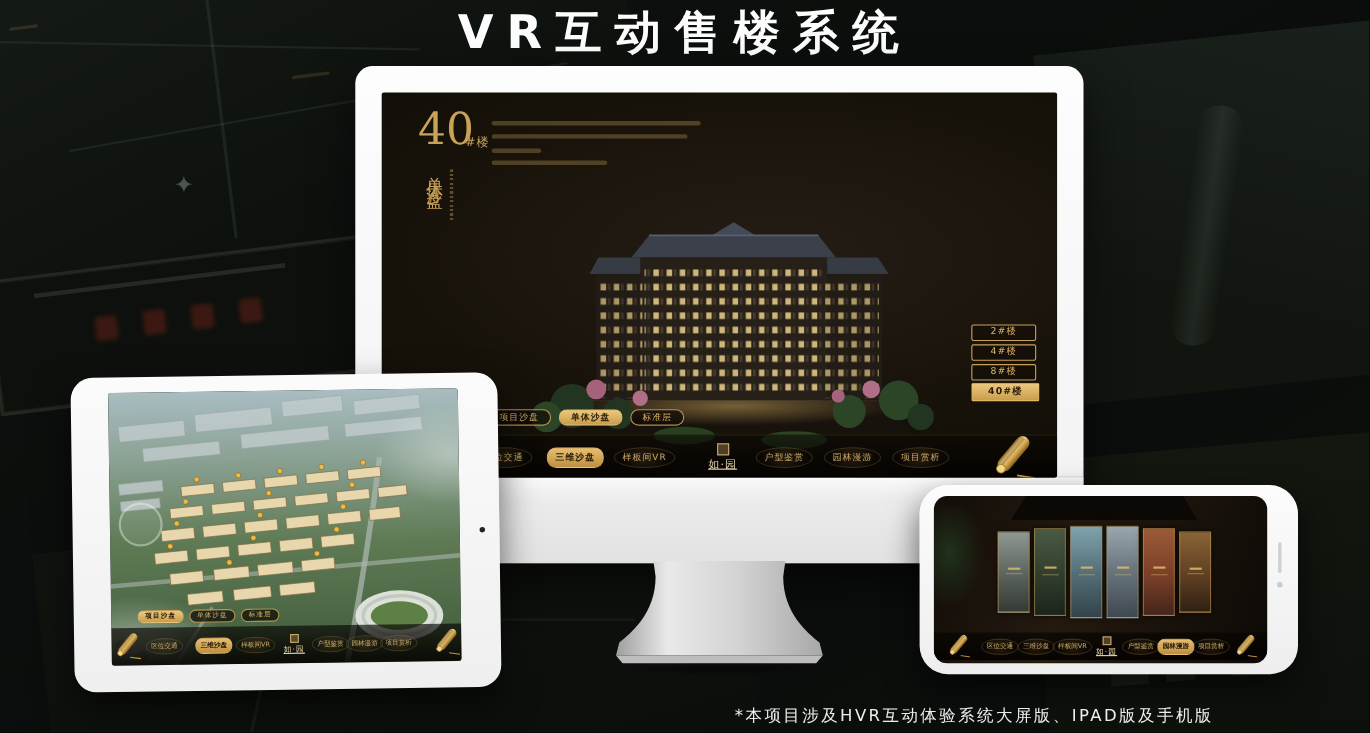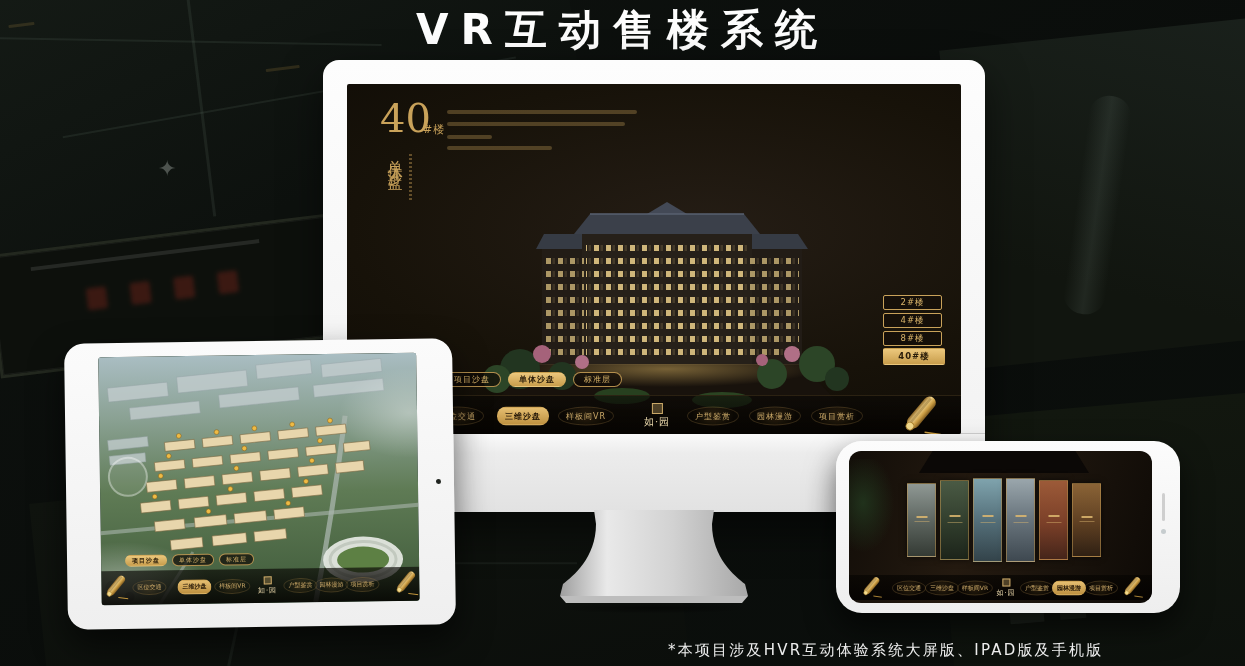--- a/index.html
+++ b/index.html
@@ -56,21 +56,21 @@
   .pill.active{border-color:transparent;background:linear-gradient(180deg,#ecc87d,#c89d4c);color:#2a1d0a;font-weight:bold;}
   .navbar{position:absolute;left:0;top:311px;width:614px;height:39px;
     background:linear-gradient(180deg,rgba(10,8,5,.6),rgba(5,3,1,.94));border-top:1px solid rgba(217,172,94,.18);}
   .nav-item{position:absolute;top:50%;transform:translate(-50%,-50%);font-size:8px;color:#caa868;letter-spacing:1px;
     padding:3px 7px;white-space:nowrap;cursor:pointer;border:1px solid rgba(190,150,80,.22);border-radius:50%;
     background:radial-gradient(60% 130% at 50% 50%,rgba(120,90,40,.28),rgba(0,0,0,0) 72%);}
   .nav-item.active{border-color:transparent;border-radius:9px;background:linear-gradient(180deg,#e6bf72,#bd9040);
     color:#231607;font-weight:bold;}
   .nav-logo{position:absolute;top:50%;transform:translate(-50%,-50%);display:flex;flex-direction:column;align-items:center;cursor:pointer;}
   .nav-logo .seal{width:9px;height:9px;border:1px solid #caa868;background:rgba(202,168,104,.35);margin-bottom:1px;}
-  .nav-logo .brand{font-family:"DejaVu Serif","Liberation Serif",serif;font-size:10px;color:#e8d6aa;letter-spacing:1px;white-space:nowrap;}
+  .nav-logo .brand{font-family:"DejaVu Serif","Liberation Serif",serif;font-size:10px;color:#e8d6aa;letter-spacing:1px;white-space:nowrap;text-decoration:underline;}
   .scroll-svg{position:absolute;cursor:pointer;}
   
   .tablet{position:absolute;left:66px;top:341px;width:388px;height:286px;background:linear-gradient(180deg,#fbfbfb,#efefef);
     border-radius:20px;transform:rotate(-.8deg);box-shadow:0 16px 34px rgba(0,0,0,.6);}
   .tablet-cam{position:absolute;right:13px;top:50%;transform:translateY(-50%);width:5px;height:5px;border-radius:50%;background:#20241f;}
   .tablet-screen{position:absolute;left:34px;top:14px;width:318px;height:248px;border-radius:3px;overflow:hidden;background:#33463a;}
   .t-subtabs{position:absolute;left:24px;top:198px;display:flex;gap:5px;}
   .t-subtabs .pill{height:10px;line-height:10px;padding:0 6px;font-size:6px;border-radius:6px;}
   .t-navbar{position:absolute;left:0;top:214px;width:318px;height:34px;background:linear-gradient(180deg,rgba(9,7,4,.66),rgba(4,3,1,.9));}
   .t-navbar .nav-item{font-size:6px;padding:2px 4px;letter-spacing:0;}

